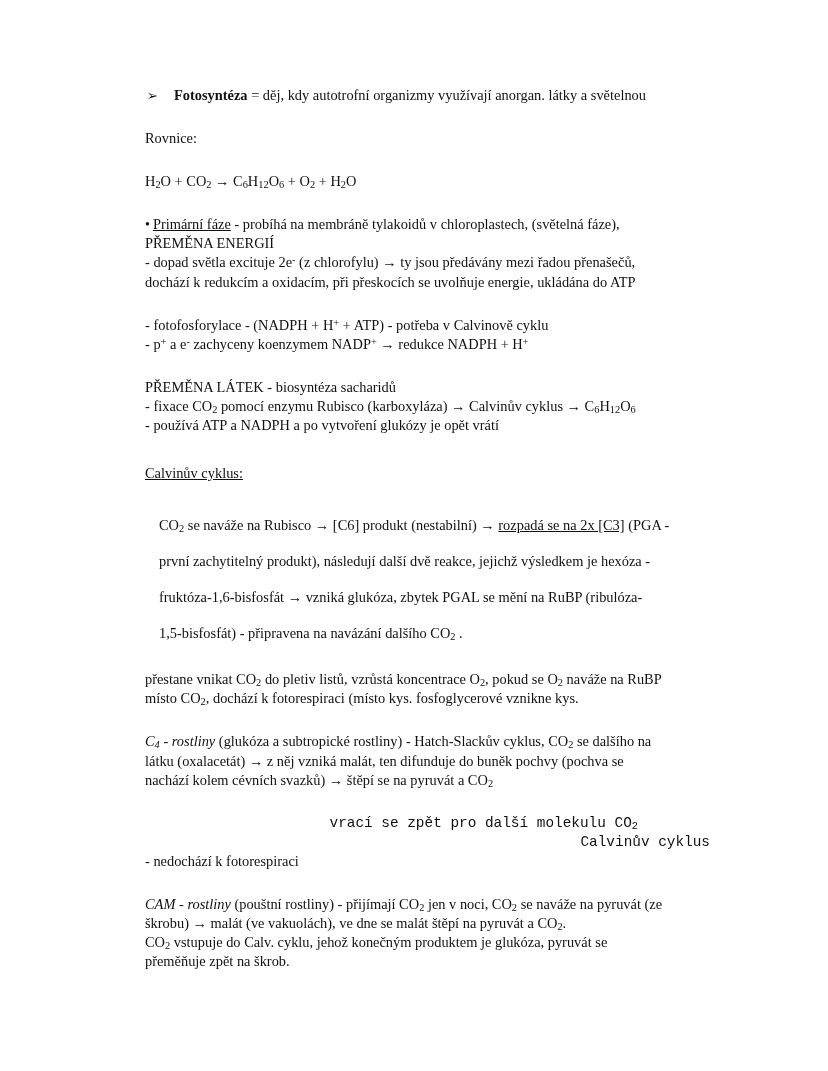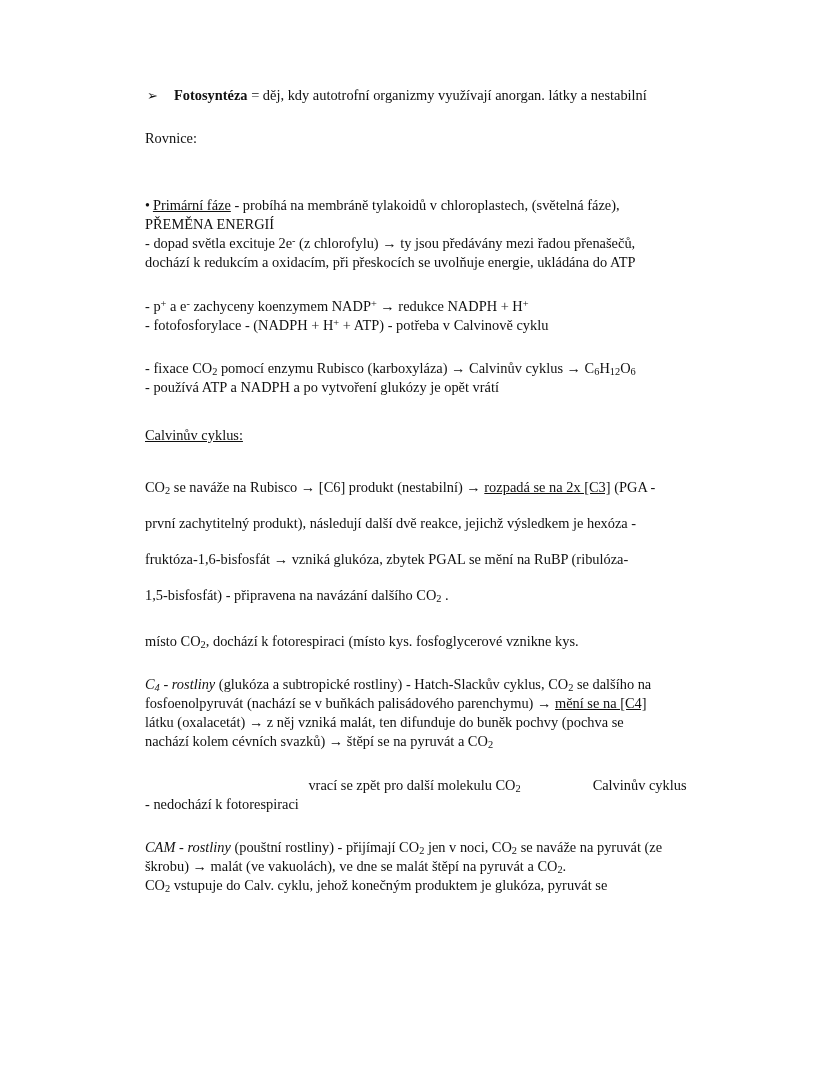--- a/index.html
+++ b/index.html
@@ -56,98 +56,103 @@
   .u { text-decoration: underline; }
   .i { font-style: italic; }
   .bold { font-weight: bold; }
 
   sub { font-size: 0.72em; vertical-align: -0.22em; line-height: 0; }
   sup { font-size: 0.72em; vertical-align: 0.42em; line-height: 0; }
 
   
   .loose p {
     line-height: 36px;
+    margin-left: 14px;
   }
   .centerish {
     padding-left: 140px;
-    text-align: center;
+    text-align: right;
+    font-family: Liberation Mono, monospace;
   }
   .nowrapline { text-align: left; }
   .spacer-wide { display: inline-block; width: 72px; }
 </style>
 </head>
 <body>
 
 <div class="page">
   <div class="content">
 
     <div class="block arrow-item">
       <span class="marker">➢</span>
-      <p><span class="bold">Fotosyntéza</span><span> = děj, kdy autotrofní organizmy využívají anorgan. látky a nestabilní</span></p>
+      <p><span class="bold">Fotosyntéza</span><span> = děj, kdy autotrofní organizmy využívají anorgan. látky a světelnou</span></p>
     </div>
 
     <div class="gap-md"></div>
 
     <p>Rovnice:</p>
 
     <div class="gap-md"></div>
 
+    <p class="nowrapline"><span>H</span><sub>2</sub><span>O + CO</span><sub>2</sub><span> → C</span><sub>6</sub><span>H</span><sub>12</sub><span>O</span><sub>6</sub><span> + O</span><sub>2</sub><span> + H</span><sub>2</sub><span>O</span></p>
 
     <div class="gap-md"></div>
 
     <p class="dot-line nowrapline"><span class="dot">•</span><span class="u">Primární fáze</span><span> - probíhá na membráně tylakoidů v chloroplastech, (světelná fáze),</span></p>
     <p class="nowrapline">PŘEMĚNA ENERGIÍ</p>
     <p class="nowrapline"><span>- dopad světla excituje 2e</span><sup>-</sup><span> (z chlorofylu) → ty jsou předávány mezi řadou přenašečů,</span></p>
     <p class="nowrapline">dochází k redukcím a oxidacím, při přeskocích se uvolňuje energie, ukládána do ATP</p>
 
     <div class="gap-md"></div>
 
+    <p class="nowrapline"><span>- fotofosforylace - (NADPH + H</span><sup>+</sup><span> + ATP) - potřeba v Calvinově cyklu</span></p>
     <p class="nowrapline"><span>- p</span><sup>+</sup><span> a e</span><sup>-</sup><span> zachyceny koenzymem NADP</span><sup>+</sup><span> → redukce NADPH + H</span><sup>+</sup></p>
-    <p class="nowrapline"><span>- fotofosforylace - (NADPH + H</span><sup>+</sup><span> + ATP) - potřeba v Calvinově cyklu</span></p>
 
     <div class="gap-md"></div>
 
+    <p class="nowrapline">PŘEMĚNA LÁTEK - biosyntéza sacharidů</p>
     <p class="nowrapline"><span>- fixace CO</span><sub>2</sub><span> pomocí enzymu Rubisco (karboxyláza) → Calvinův cyklus → C</span><sub>6</sub><span>H</span><sub>12</sub><span>O</span><sub>6</sub></p>
     <p class="nowrapline">- používá ATP a NADPH a po vytvoření glukózy je opět vrátí</p>
 
     <div class="gap-lg"></div>
 
     <p class="nowrapline"><span class="u">Calvinův cyklus:</span></p>
 
     <div class="gap-md"></div>
 
     <div class="loose">
       <p class="nowrapline"><span>CO</span><sub>2</sub><span>  se naváže na Rubisco → [C6] produkt (nestabilní) → </span><span class="u">rozpadá se na 2x [C3]</span><span> (PGA -</span></p>
       <p class="nowrapline">první zachytitelný produkt), následují další dvě reakce, jejichž výsledkem je hexóza -</p>
       <p class="nowrapline">fruktóza-1,6-bisfosfát → vzniká glukóza, zbytek PGAL se mění na RuBP (ribulóza-</p>
       <p class="nowrapline"><span>1,5-bisfosfát) - připravena na navázání dalšího CO</span><sub>2</sub><span> .</span></p>
     </div>
 
     <div class="gap-sm"></div>
 
     <div class="block">
+      <p><span>přestane vnikat CO</span><sub>2</sub><span> do pletiv listů, vzrůstá koncentrace O</span><sub>2</sub><span>, pokud se O</span><sub>2</sub><span> naváže na RuBP</span></p>
       <p class="nowrapline"><span>místo  CO</span><sub>2</sub><span>,   dochází  k fotorespiraci  (místo  kys.  fosfoglycerové  vznikne  kys.</span></p>
     </div>
 
     <div class="gap-md"></div>
 
     <div class="block">
       <p><span class="i"><span>C</span><sub>4</sub></span><span class="i"> - </span><span class="i">rostliny</span><span> (glukóza a subtropické rostliny) - Hatch-Slackův cyklus, CO</span><sub>2</sub><span> se dalšího na</span></p>
-      <p><span>fosfoenolpyruvát (nachází se v buňkách palisádového parenchymu) → </span><span class="u">mění se na [C4]</span></p>
       <p>látku (oxalacetát) → z něj vzniká malát, ten difunduje do buněk pochvy (pochva se</p>
       <p class="nowrapline"><span>nachází kolem cévních svazků) → štěpí se na pyruvát a CO</span><sub>2</sub></p>
     </div>
 
     <div class="gap-md"></div>
 
     <p class="centerish"><span>vrací se zpět pro další molekulu CO</span><sub>2</sub><span class="spacer-wide"></span><span>Calvinův cyklus</span></p>
     <p class="nowrapline">- nedochází k fotorespiraci</p>
 
     <div class="gap-md"></div>
 
     <div class="block">
       <p><span class="i">CAM</span><span class="i"> - </span><span class="i">rostliny</span><span> (pouštní rostliny) - přijímají CO</span><sub>2</sub><span> jen v noci, CO</span><sub>2</sub><span> se naváže na pyruvát (ze</span></p>
       <p class="nowrapline"><span>škrobu) → malát (ve vakuolách), ve dne se malát štěpí na pyruvát a CO</span><sub>2</sub><span>.</span></p>
       <p><span>CO</span><sub>2</sub><span> vstupuje do Calv. cyklu, jehož konečným produktem je glukóza, pyruvát se</span></p>
+      <p class="nowrapline">přeměňuje zpět na škrob.</p>
     </div>
 
   </div>
 </div>
 
 </body></html>

